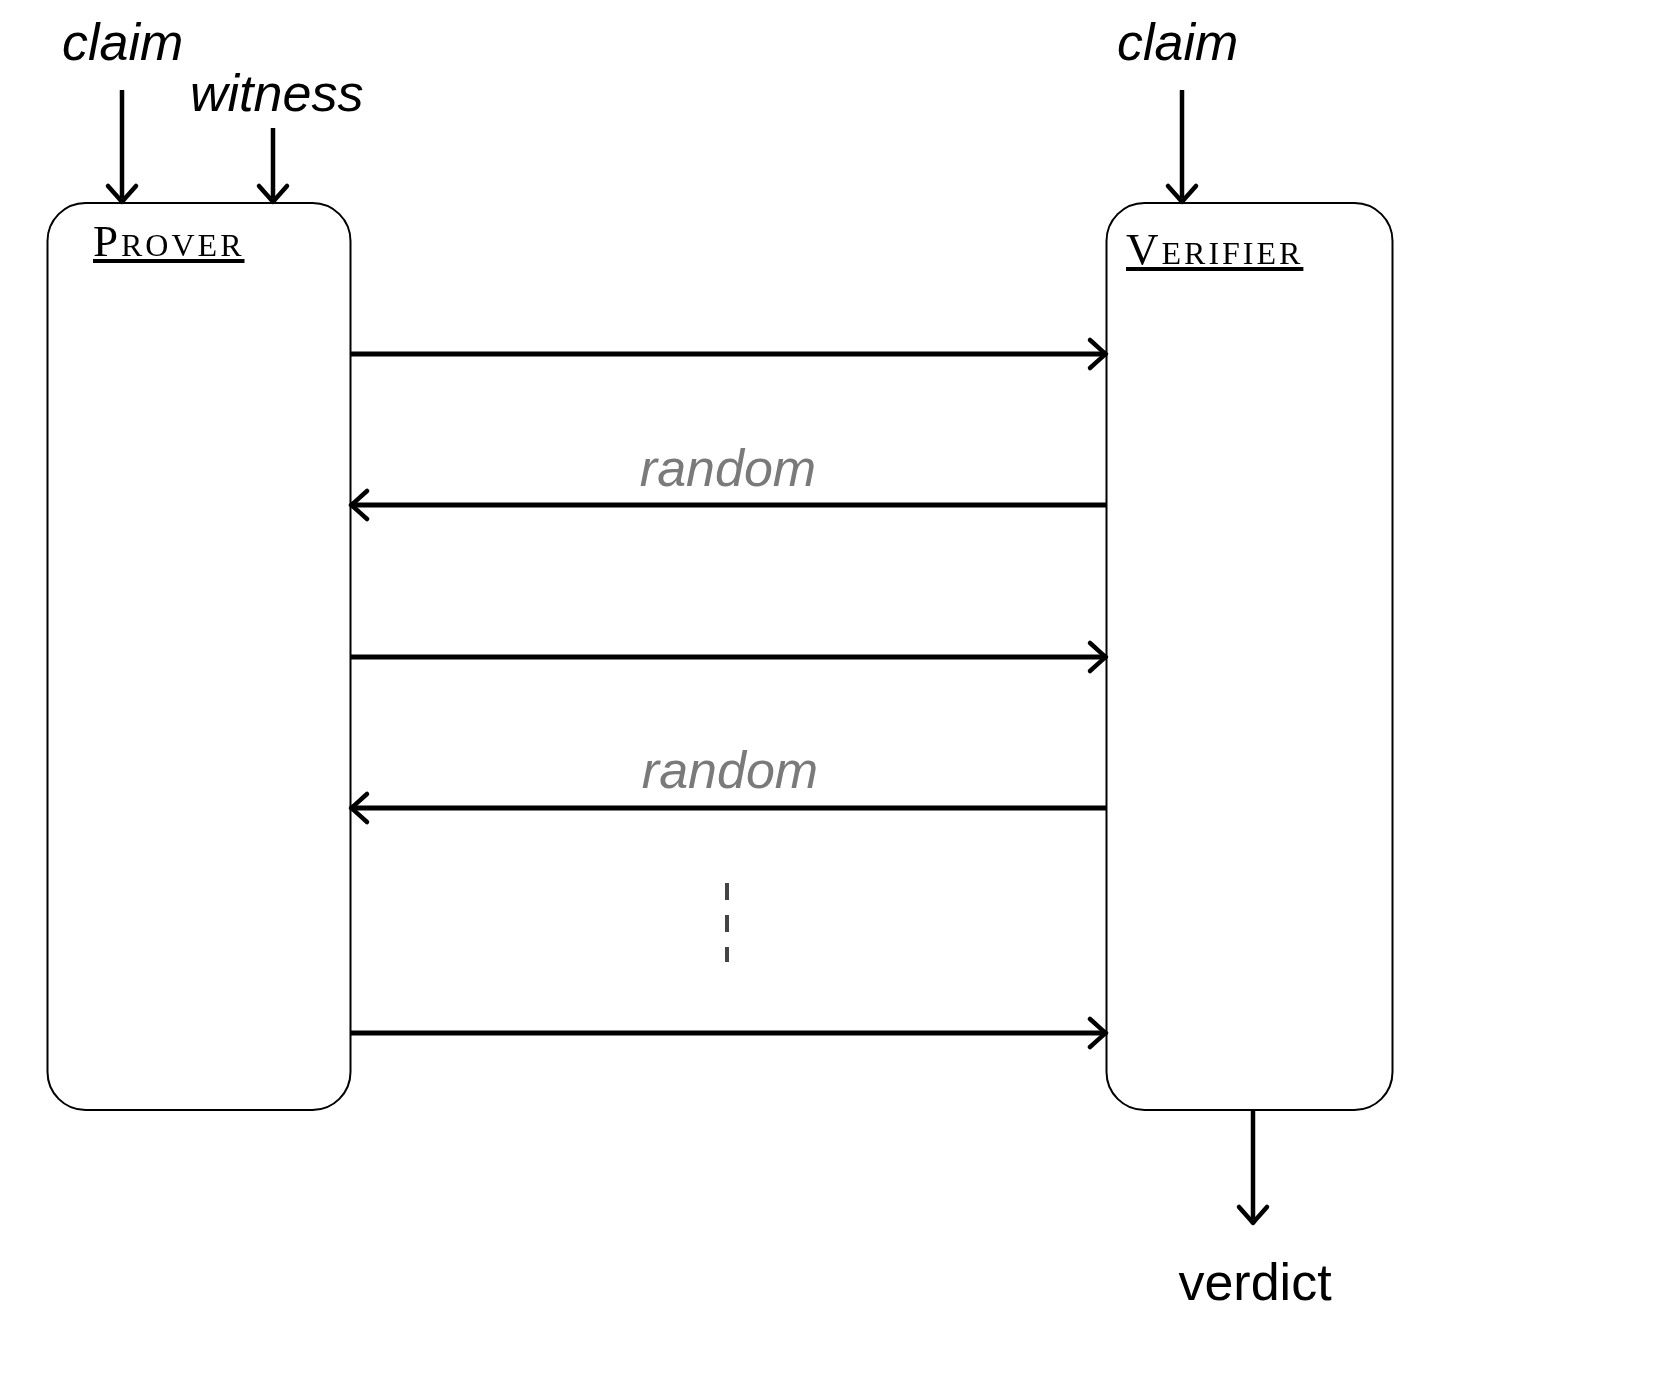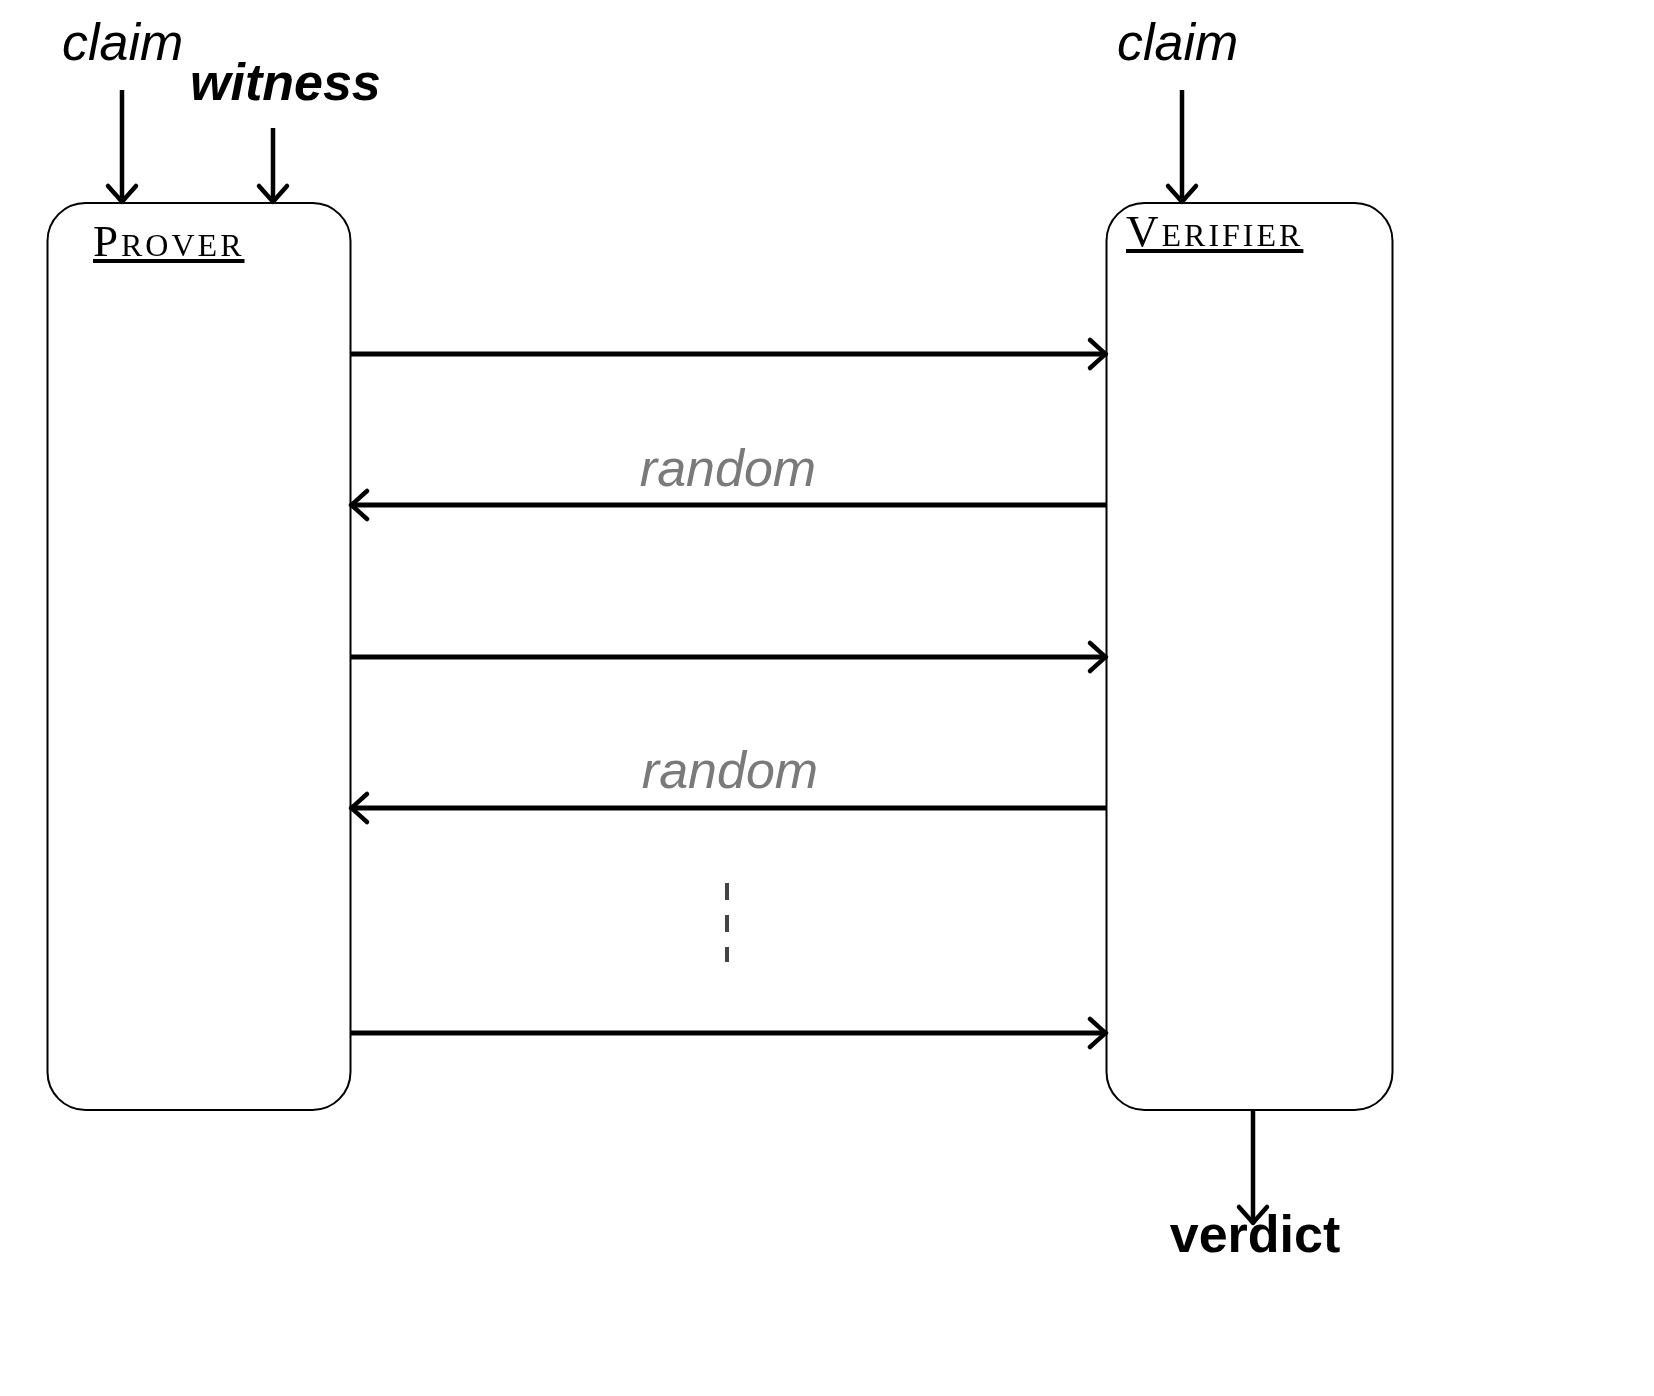--- a/index.html
+++ b/index.html
@@ -132,27 +132,27 @@
     </g>
 
     <g>
       <line class="stem thin" x1="1253" y1="1110" x2="1253" y2="1219"></line>
       <path class="head" d="M -16 -14 C -8 -7 -3 -2 0 0 C -3 2 -8 7 -16 14" transform="translate(1253 1223) rotate(90)"></path>
     </g>
   </svg>
 
   <div class="lbl" style="left:62px; top:16px;">claim</div>
 
-  <div class="lbl" style="left:190px; top:56px;font-weight:bold;">witness</div>
+  <div class="lbl" style="left:190px; top:67px;">witness</div>
 
   <div class="lbl" style="left:1117px; top:16px;">claim</div>
 
   <div class="box-title" style="left:93px; top:210px;">Prover</div>
 
-  <div class="box-title" style="left:1126px; top:200px;">Verifier</div>
+  <div class="box-title" style="left:1126px; top:218px;">Verifier</div>
 
   <div class="lbl muted center" style="left:728px; top:442px;">random</div>
 
   <div class="lbl muted center" style="left:730px; top:744px;">random</div>
 
-  <div class="lbl upright center" style="left:1255px; top:1208px;font-weight:bold;">verdict</div>
+  <div class="lbl upright center" style="left:1255px; top:1256px;">verdict</div>
 
 </div>
 
 </body></html>

